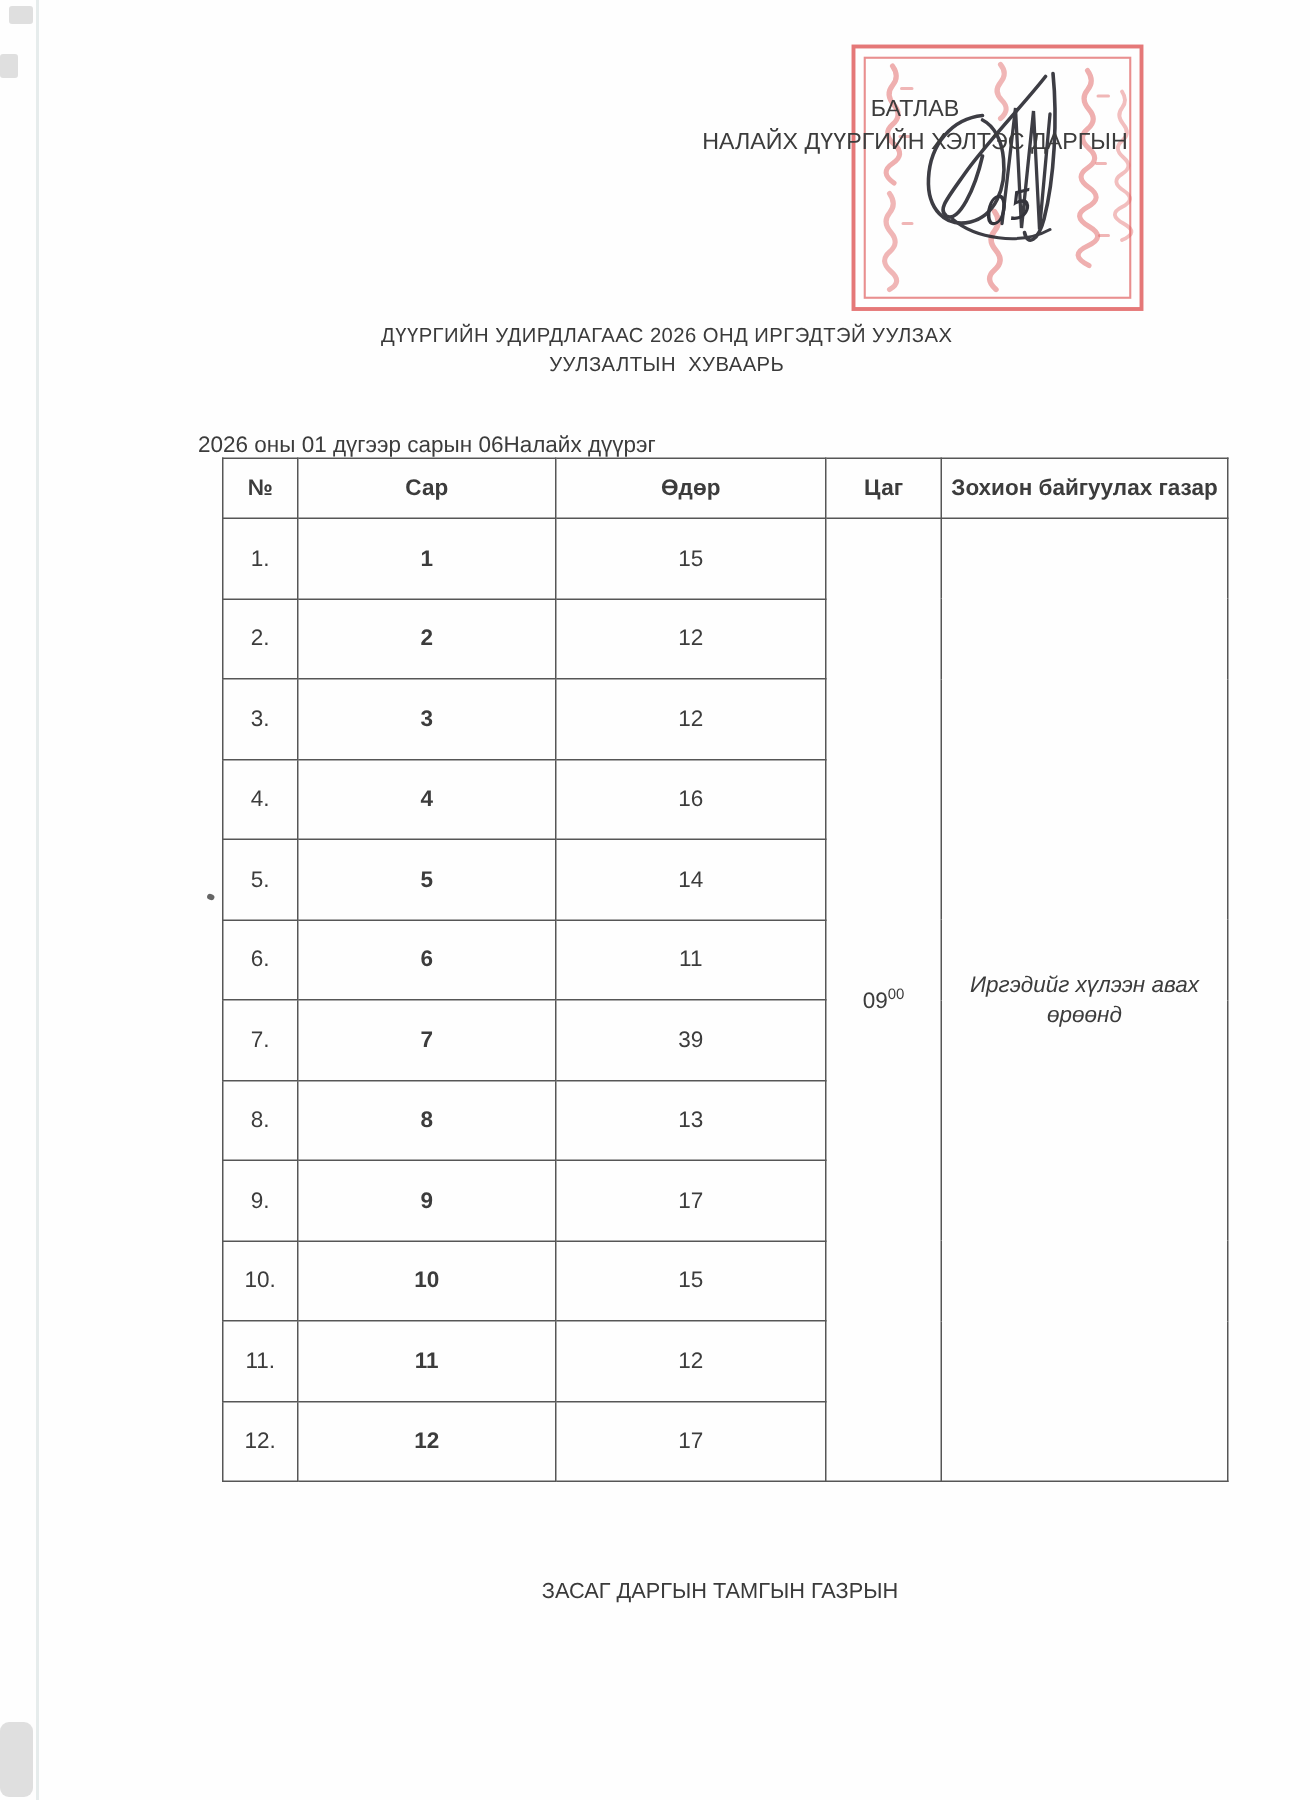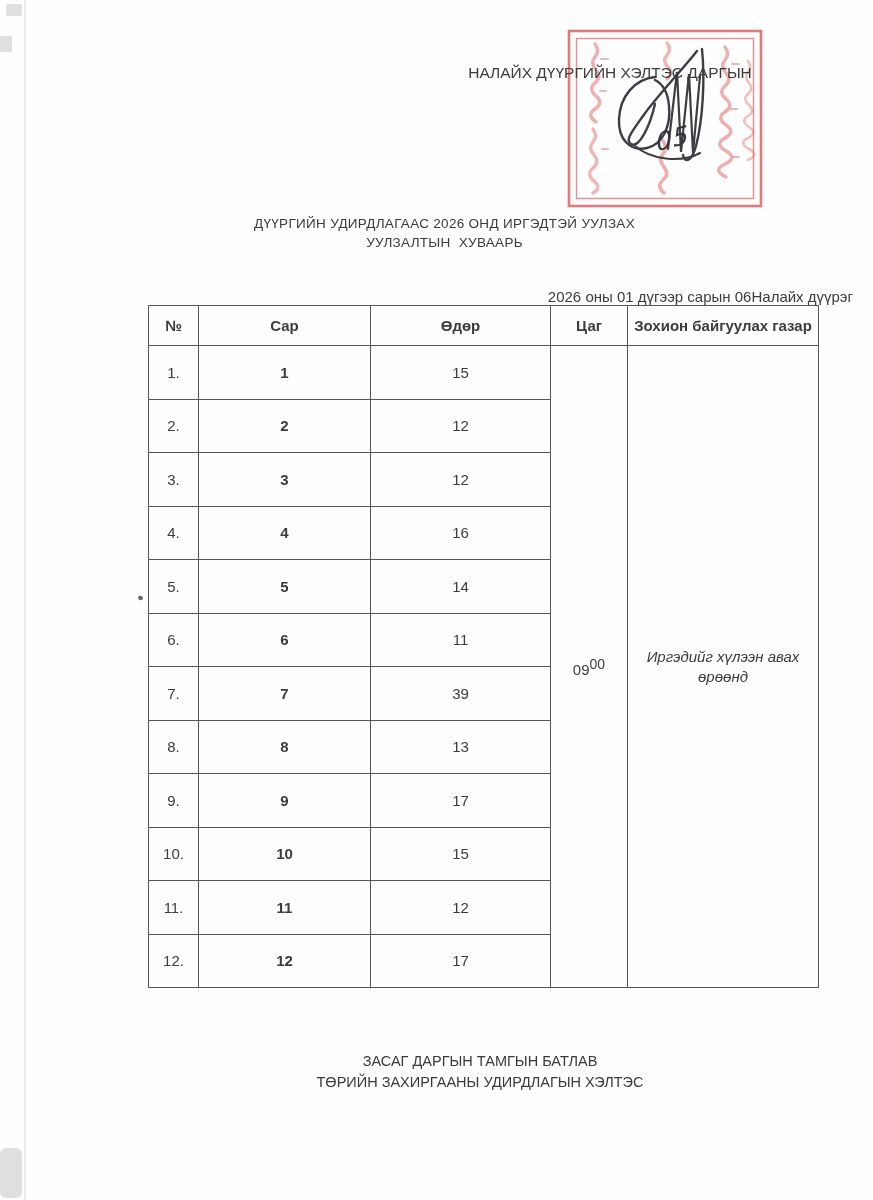--- a/index.html
+++ b/index.html
@@ -50,41 +50,41 @@
   
   .doc-title {
     position: absolute; left: 8px; top: 214px; width: 873px;
     text-align: center; font-size: 13.5px; line-height: 19px;
     color: #3a3a3a; letter-spacing: 0.3px;
   }
   .pre { white-space: pre; }
 
   
   .meta-line {
-    position: absolute; left: 164px; top: 288px; width: 689px;
-    display: flex; justify-content: flex-end;
+    position: absolute; left: 132px; top: 288px; width: 689px;
+    display: flex; justify-content: flex-start;
     font-size: 15px; color: #3c3c3c;
   }
 
   
   .table-wrap { position: absolute; left: 148px; top: 305px; }
   table.schedule { border-collapse: collapse; table-layout: fixed; width: 670px; }
   .schedule th, .schedule td {
     border: 1.5px solid #565656;
     text-align: center; vertical-align: middle;
     font-size: 15px; color: #3c3c3c;
     padding: 0;
   }
   .schedule thead th { height: 40px; font-weight: bold; line-height: 17px; }
   .schedule tbody td { height: 53.5px; }
   .col-no { width: 50px; } .col-month { width: 172px; } .col-day { width: 180px; }
   .col-time { width: 77px; } .col-place { width: 191px; }
   .month-cell { font-weight: bold; }
   .time-cell { vertical-align: middle; }
-  .time-sup { font-size: 14px; vertical-align: super; }
+  .time-sup { font-size: 10px; vertical-align: super; }
   .place-cell { padding: 0 14px; line-height: 20px; font-style: italic; }
 
   
   .doc-footer {
     position: absolute; left: 100px; top: 1051px; width: 760px;
     text-align: center; font-size: 14.5px; line-height: 21px; color: #3a3a3a;
   }
 </style>
 </head>
 <body>
@@ -121,20 +121,21 @@
         <path d="M134 18 C 120 36 94 63 80 83 C 68 100 62 107 68 111 C 76 116 87 93 92 71"></path>
         <path d="M92 44 C 72 46 57 63 56 86 C 55 106 67 119 84 115 C 100 111 108 93 106 73 C 105 61 100 51 92 47"></path>
         <path d="M105 116 L 114 39 L 118 119 L 126 41 L 130 120 L 137 43" stroke-width="2.2"></path>
         <path d="M139 16 C 142 46 140 86 133 113 C 129 128 122 131 120 122"></path>
         <path d="M72 113 C 87 126 117 131 137 120" stroke-width="2"></path>
       </g>
     </svg>
   </div>
 
   <div class="approval">
+    <div class="appr-line1">БАТЛАВ</div>
     <div class="appr-line2">НАЛАЙХ ДҮҮРГИЙН ХЭЛТЭС ДАРГЫН</div>
   </div>
   <div class="handwritten-day">05</div>
 
   <div class="doc-title">
     <div>ДҮҮРГИЙН УДИРДЛАГААС 2026 ОНД ИРГЭДТЭЙ УУЛЗАХ</div>
     <div class="pre">УУЛЗАЛТЫН  ХУВААРЬ</div>
   </div>
 
   <div class="meta-line">
@@ -221,17 +222,16 @@
           <tr>
     <td>12.</td>
     <td class="month-cell">12</td>
     <td>17</td>
   </tr>
         </tbody>
     </table>
   </div>
 
   <div class="doc-footer">
-    <div>ЗАСАГ ДАРГЫН ТАМГЫН БАТЛАВ</div>
-    <div>ТӨРИЙН ЗАХИРГААНЫ УДИРДЛАГЫН ХЭЛТЭС</div>
+    <div>ЗАСАГ ДАРГЫН ТАМГЫН ГАЗРЫН</div>
   </div>
 
 </div>
 
 </body></html>

